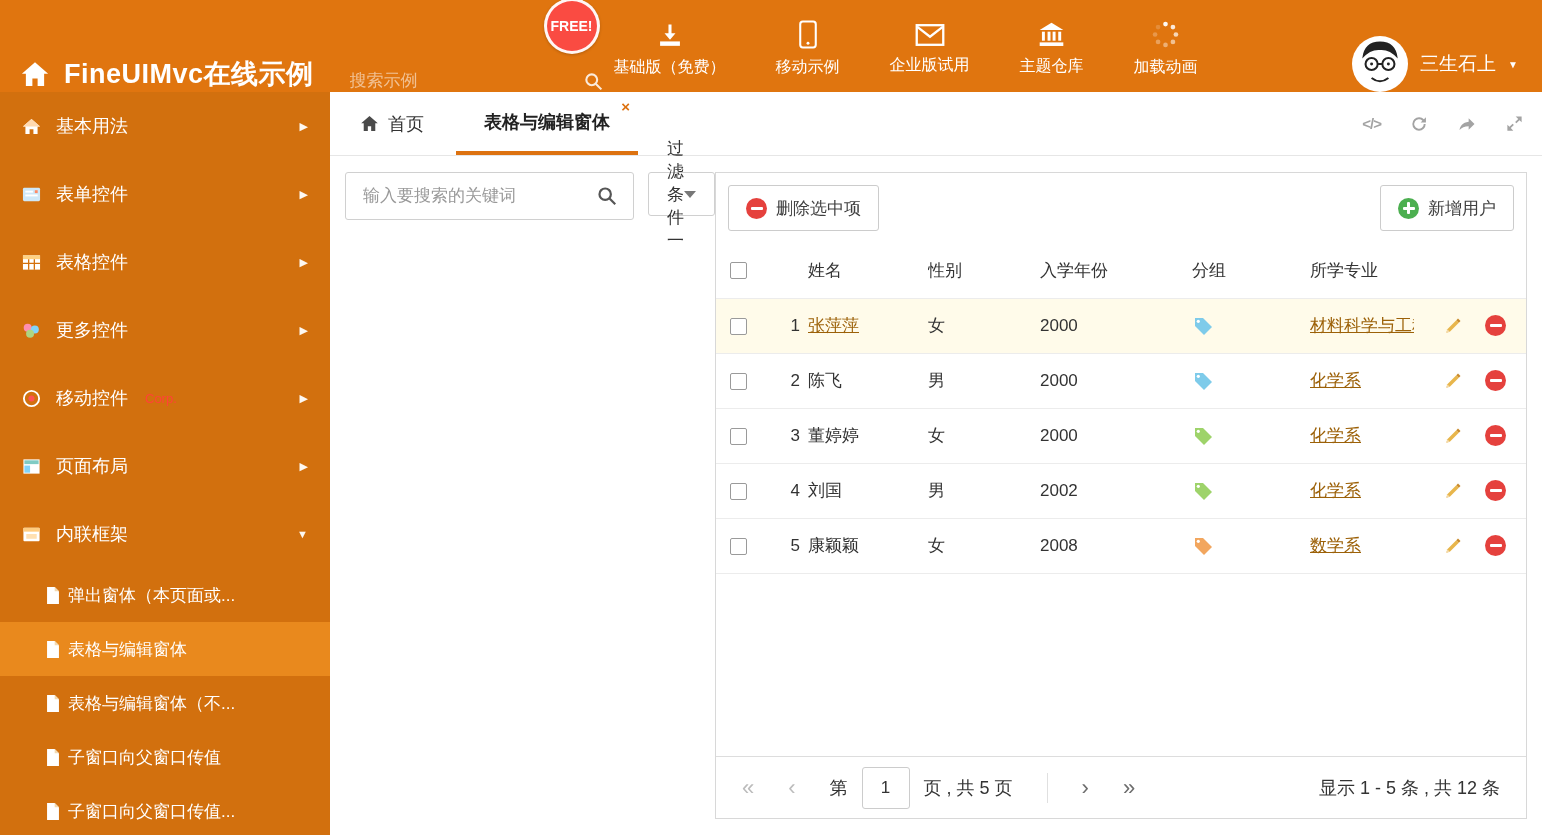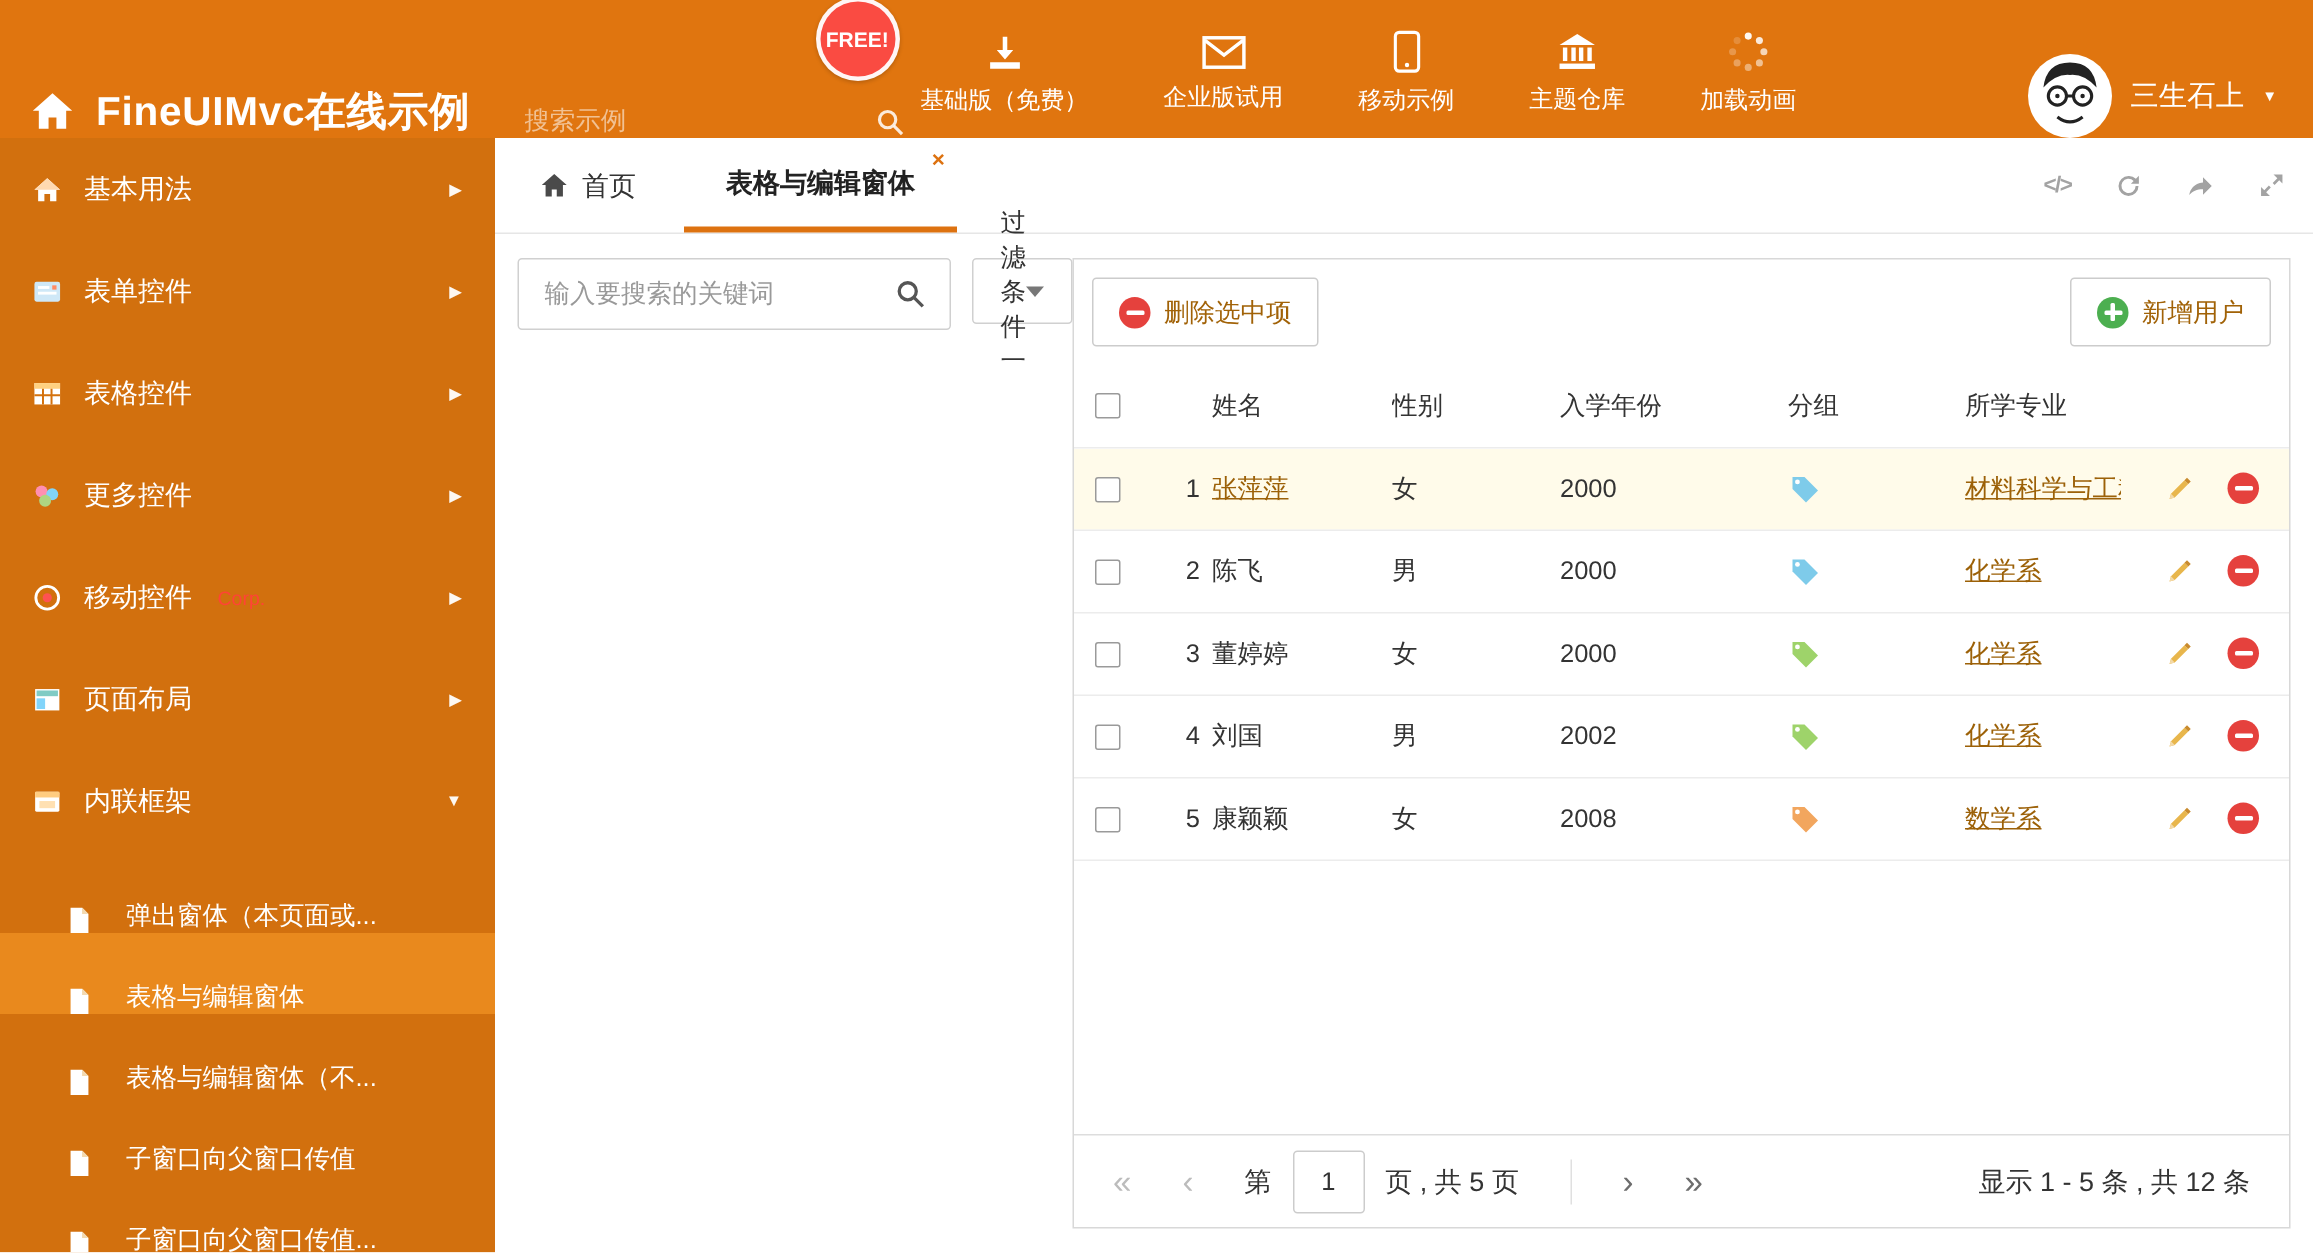--- a/index.html
+++ b/index.html
@@ -26,21 +26,21 @@
   
   .main { flex:1; display:flex; min-height:0; }
 
   
   .sidebar { width:330px; flex:0 0 330px; background:#d2700e; color:#fff; overflow:hidden; }
   .side-item { height:68px; display:flex; align-items:center; gap:15px; padding:0 22px; font-size:18px; cursor:pointer; }
   .side-item .lbl { flex:0 0 auto; }
   .side-item .sp { flex:1; }
   .chev { font-size:11px; color:rgba(255,255,255,.95); }
   .corp { color:#ff4336; font-size:13px; margin-left:2px; }
-  .side-sub { height:54px; display:flex; align-items:flex-end; gap:24px; padding:0 22px 0 46px; font-size:17px; cursor:pointer; white-space:nowrap; }
+  .side-sub { height:54px; display:flex; align-items:center; gap:8px; padding:0 22px 0 46px; font-size:17px; cursor:pointer; white-space:nowrap; }
   .side-sub.active { background:#e9891d; }
 
   
   .content { flex:1; display:flex; flex-direction:column; min-width:0; background:#fff; }
   .tabbar { height:64px; flex:0 0 64px; display:flex; align-items:center; padding:0 18px 0 14px; border-bottom:1px solid #e6e6e6; }
   .tab-home { display:flex; align-items:center; gap:9px; font-size:18px; color:#333; padding:0 16px; height:100%; cursor:pointer; }
   .tab-active { position:relative; height:100%; display:flex; align-items:center; padding:0 28px; font-size:18px; font-weight:bold; color:#222; border-bottom:4px solid #dd7210; cursor:pointer; margin-left:16px; }
   .tab-close { position:absolute; top:7px; right:8px; color:#dd7210; font-size:15px; font-weight:bold; line-height:1; cursor:pointer; }
   .tab-actions { margin-left:auto; display:flex; align-items:center; gap:28px; color:#a3a3a3; }
   .tab-actions .act { cursor:pointer; display:flex; align-items:center; }
@@ -50,21 +50,21 @@
   .filter-row { display:flex; gap:14px; margin-bottom:16px; flex:0 0 48px; }
   .search-box { flex:1; height:48px; border:1px solid #d0d0d0; border-radius:3px; display:flex; align-items:center; padding:0 15px; gap:10px; }
   .search-box input { flex:1; border:none; outline:none; font-size:17px; color:#333; font-family:inherit; }
   .search-box input::placeholder { color:#999; }
   .search-box .sicon { color:#555; display:flex; cursor:pointer; }
   .dropdown { flex:1; height:44px; border:1px solid #d0d0d0; border-radius:3px; display:flex; align-items:center; padding:0 18px; font-size:17px; color:#333; cursor:pointer; }
   .caret { margin-left:auto; width:0; height:0; border-left:6px solid transparent; border-right:6px solid transparent; border-top:7px solid #777; }
 
   .panel { flex:1; border:1px solid #d8d8d8; display:flex; flex-direction:column; min-height:0; }
   .toolbar { padding:12px; display:flex; flex:0 0 auto; }
-  .btn { height:46px; border:1px solid #ccc; border-radius:3px; background:#fff; display:flex; align-items:center; gap:9px; padding:0 17px; font-size:17px; color:#a16207; cursor:pointer; font-family:inherit; }
+  .btn { height:46px; border:1px solid #ccc; border-radius:3px; background:#fff; display:flex; align-items:center; gap:9px; padding:0 17px; font-size:17px; color:#404040; cursor:pointer; font-family:inherit; }
   .btn-add { margin-left:auto; }
 
   table.grid { width:100%; border-collapse:collapse; table-layout:fixed; font-size:17px; color:#333; }
   table.grid th, table.grid td { height:55px; border-bottom:1px solid #ececec; text-align:left; font-weight:normal; padding:0; overflow:hidden; white-space:nowrap; }
   .c-check { width:48px; padding-left:14px !important; }
   .c-num { width:44px; text-align:right !important; padding-right:8px !important; }
   .c-name { width:120px; }
   .c-gender { width:112px; }
   .c-year { width:152px; }
   .c-group { width:118px; }
@@ -120,35 +120,35 @@
         <span style="display:flex">
           <svg viewBox="0 0 24 24" width="28" height="28" fill="#fff">
               <path d="M10.7 3h2.6v7.5h3.4L12 16l-4.7-5.5h3.4z"></path>
               <path d="M3.5 17.5h17v3.8h-17z"></path>
             </svg>
         </span>
         <span>基础版（免费）</span>
       </div>
       <div class="topnav-item">
         <span style="display:flex">
+          <svg viewBox="0 0 18 28" width="20" height="29" fill="none" stroke="#fff" stroke-width="2">
+              <rect x="1.5" y="1.5" width="15" height="25" rx="2.5"></rect>
+              <circle cx="9" cy="22.5" r="1.4" fill="#fff" stroke="none"></circle>
+            </svg>
+        </span>
+        <span>移动示例</span>
+      </div>
+      <div class="topnav-item">
+        <span style="display:flex">
           <svg viewBox="0 0 26 20" width="30" height="24" fill="none" stroke="#fff" stroke-width="2">
               <rect x="1.5" y="1.5" width="23" height="17"></rect>
               <path d="M2 3l11 8.5L24 3"></path>
             </svg>
         </span>
         <span>企业版试用</span>
-      </div>
-      <div class="topnav-item">
-        <span style="display:flex">
-          <svg viewBox="0 0 18 28" width="20" height="29" fill="none" stroke="#fff" stroke-width="2">
-              <rect x="1.5" y="1.5" width="15" height="25" rx="2.5"></rect>
-              <circle cx="9" cy="22.5" r="1.4" fill="#fff" stroke="none"></circle>
-            </svg>
-        </span>
-        <span>移动示例</span>
       </div>
       <div class="topnav-item">
         <span style="display:flex">
           <svg viewBox="0 0 24 24" width="29" height="27" fill="#fff">
               <path d="M12 1.5L1.5 8h21z"></path>
               <rect x="3.5" y="9.5" width="2.6" height="8"></rect>
               <rect x="8.5" y="9.5" width="2.6" height="8"></rect>
               <rect x="13" y="9.5" width="2.6" height="8"></rect>
               <rect x="18" y="9.5" width="2.6" height="8"></rect>
               <rect x="1.5" y="19" width="21" height="3.2"></rect>

